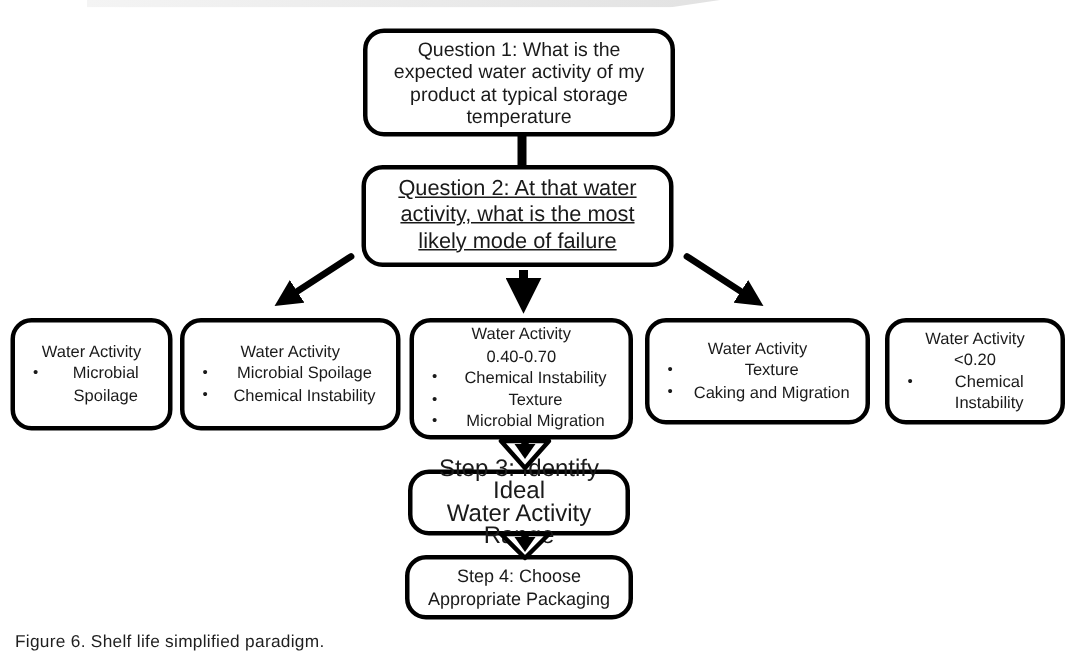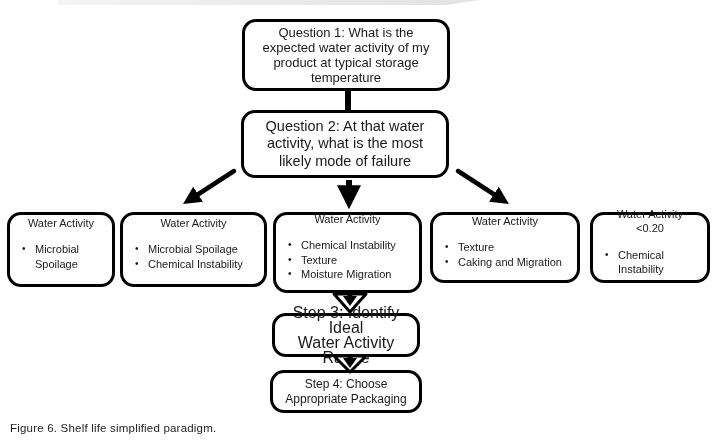--- a/index.html
+++ b/index.html
@@ -13,32 +13,32 @@
     clip-path:polygon(0 0,100% 0,92% 100%,0 100%);
   }
   .box {
     position:absolute; box-sizing:border-box; background:#ffffff;
     border:3px solid #000000; border-radius:14px;
     display:flex; flex-direction:column; align-items:center; justify-content:center;
     text-align:center;
   }
   .pre { white-space:pre-line; }
   .q1 { left:242px; top:19px;  width:208px; height:72px; font-size:13px; line-height:15px; }
-  .q2 { left:241px; top:110px; width:208px; height:68px; font-size:14.5px; line-height:17.5px; }
+  .q2 { left:241px; top:110px; width:208px; height:68px; font-size:14.5px; line-height:17.5px;text-decoration:underline; }
   .s3 { left:272px; top:313px; width:148px; height:44px; font-size:16px; line-height:15px; }
   .s4 { left:270px; top:370px; width:152px; height:43px; font-size:12px; line-height:15px; }
 
   .branch { font-size:11px; line-height:14.5px; padding:22px 6px; justify-content:center; }
   .b1 { left:7px;   top:212px; width:108px; height:75px; }
   .b2 { left:120px; top:212px; width:147px; height:75px; }
   .b3 { left:273px; top:212px; width:149px; height:81px; }
   .b4 { left:430px; top:212px; width:150px; height:71px; }
   .b5 { left:590px; top:212px; width:120px; height:71px; }
   .branch-title { text-align:center; width:100%; }
-  .branch-items { list-style:none; margin:12px; padding:0; width:100%; text-align:left; }
+  .branch-items { list-style:none; margin:0; padding:0; width:100%; text-align:center; }
   .branch-items li { position:relative; padding-left:19px; }
   .branch-items li::before { content:"\2022"; position:absolute; left:6px; font-size:10px; }
 
   .arrows { position:absolute; left:0; top:0; width:714px; height:445px; pointer-events:none; }
 
   .caption {
     position:absolute; left:10px; top:422px; font-size:11.5px; color:#1f1f1f;
     letter-spacing:0.2px;
   }
 </style>
@@ -72,24 +72,25 @@
   <div class="box branch b2">
     <div class="branch-title">Water Activity</div>
     <ul class="branch-items">
       <li>Microbial Spoilage</li>
       <li>Chemical Instability</li>
     </ul>
   </div>
 
   <div class="box branch b3">
     <div class="branch-title">Water Activity</div>
+    <div class="branch-title">0.40-0.70</div>
     <ul class="branch-items">
       <li>Chemical Instability</li>
       <li>Texture</li>
-      <li>Moisture Migration</li>
+      <li>Microbial Migration</li>
     </ul>
   </div>
 
   <div class="box branch b4">
     <div class="branch-title">Water Activity</div>
     <ul class="branch-items">
       <li>Texture</li>
       <li>Caking and Migration</li>
     </ul>
   </div>

